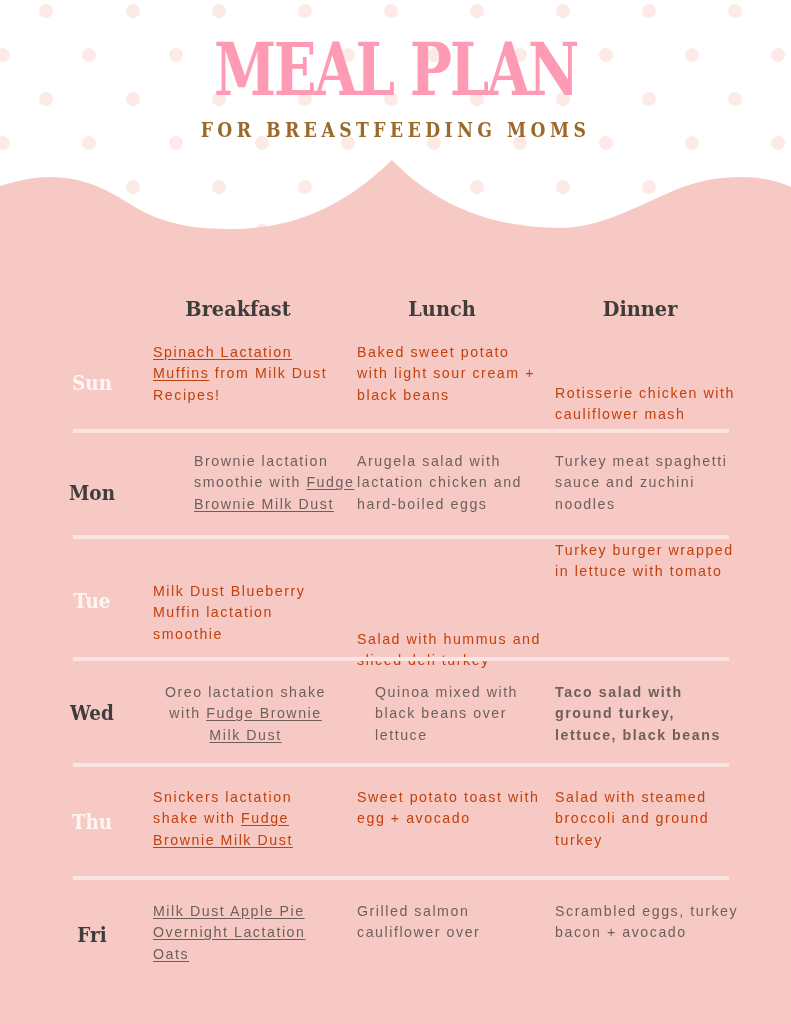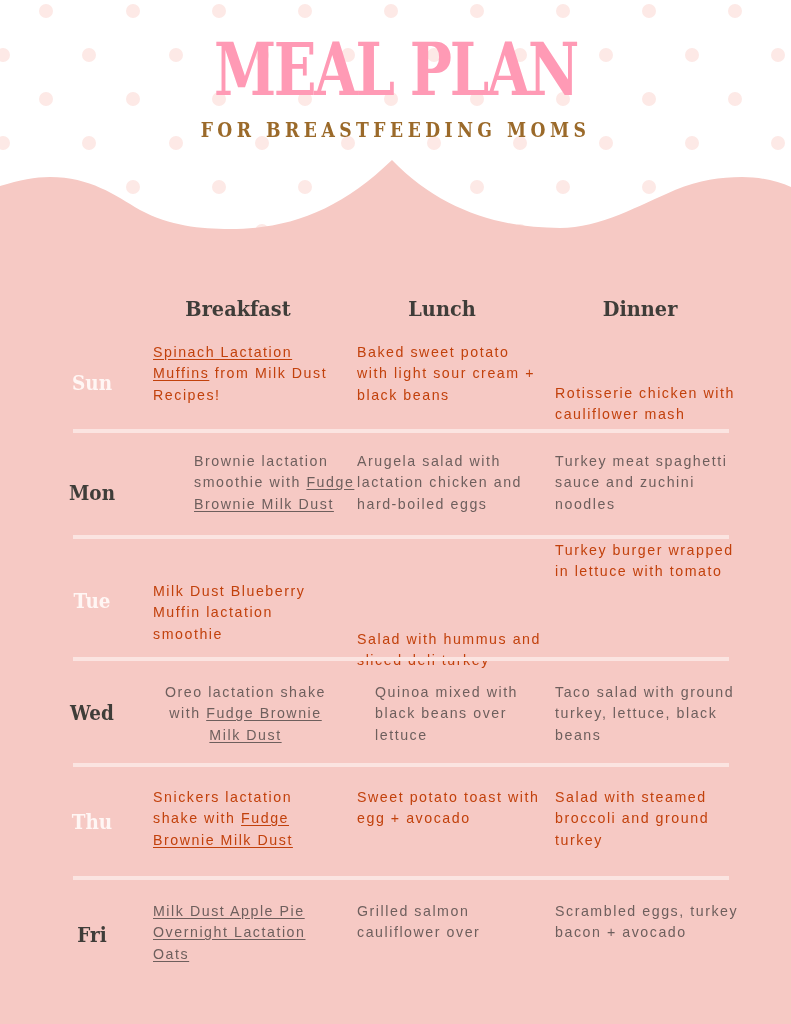--- a/index.html
+++ b/index.html
@@ -150,21 +150,21 @@
 <div class="cell light" style="left:153px; top:569px;margin-top:12px;">Milk Dust Blueberry Muffin lactation smoothie</div>
 <div class="cell light" style="left:357px; top:593px;margin-top:36px;">Salad with hummus and sliced deli turkey</div>
 <div class="cell light" style="left:555px; top:540px; width:180px;">Turkey burger wrapped in lettuce with tomato</div>
 <div class="sep" style="top:657px;"></div>
 
 <div class="day dark" style="top:700px;">Wed</div>
 <div class="cell dark" style="left:153px; top:682px;text-align:center;">
   <span>Oreo lactation shake with </span><span class="link">Fudge Brownie Milk Dust</span>
 </div>
 <div class="cell dark" style="left:375px; top:682px;">Quinoa mixed with black beans over lettuce</div>
-<div class="cell dark" style="left:555px; top:682px;">Taco salad with ground turkey, lettuce, black beans</div>
+<div class="cell dark" style="left:555px; top:682px;font-weight:bold;">Taco salad with ground turkey, lettuce, black beans</div>
 <div class="sep" style="top:763px;"></div>
 
 <div class="day light" style="top:809px;">Thu</div>
 <div class="cell light" style="left:153px; top:787px;">
   <span>Snickers lactation shake with </span><span class="link">Fudge Brownie Milk Dust</span>
 </div>
 <div class="cell light" style="left:357px; top:787px;">Sweet potato toast with egg + avocado</div>
 <div class="cell light" style="left:555px; top:787px; width:180px;">Salad with steamed broccoli and ground turkey</div>
 <div class="sep" style="top:876px;"></div>
 

